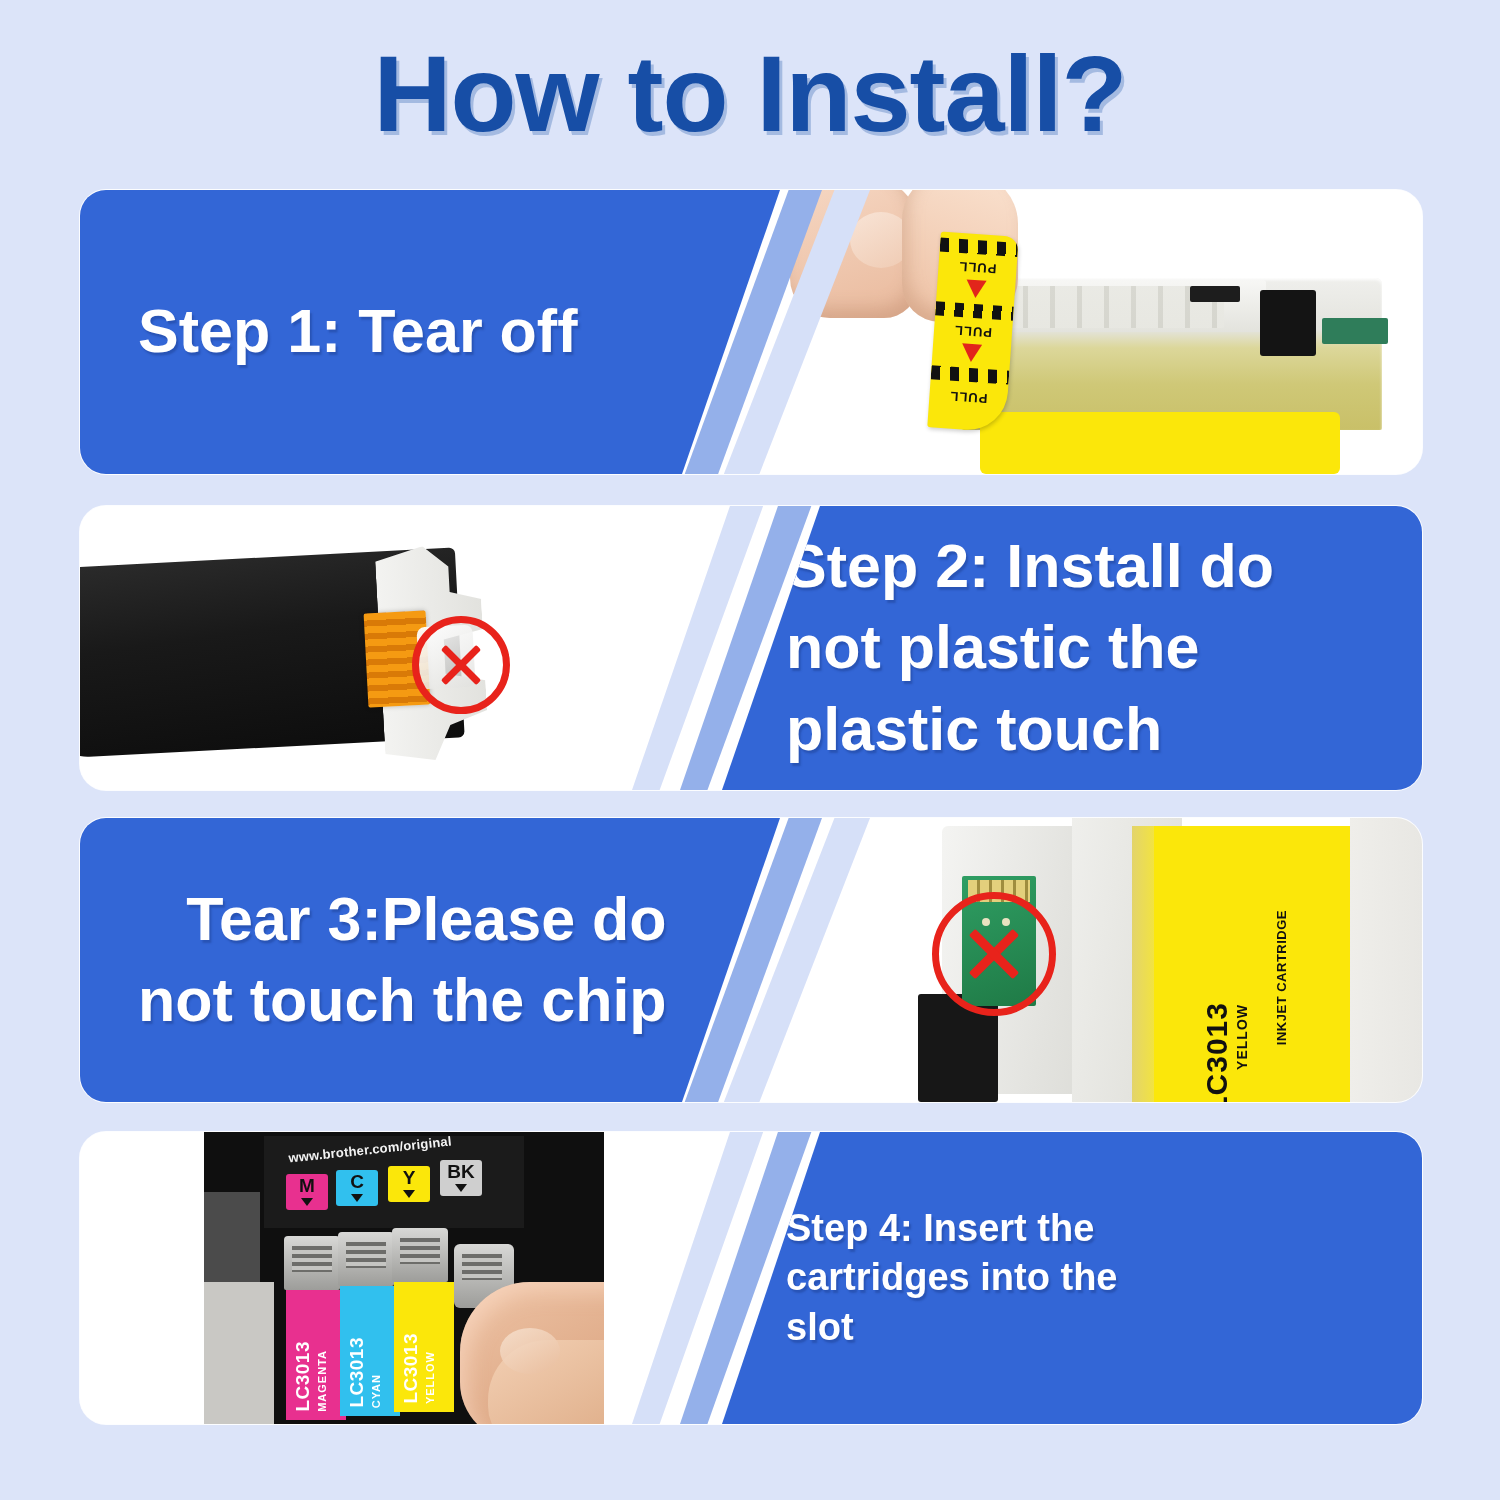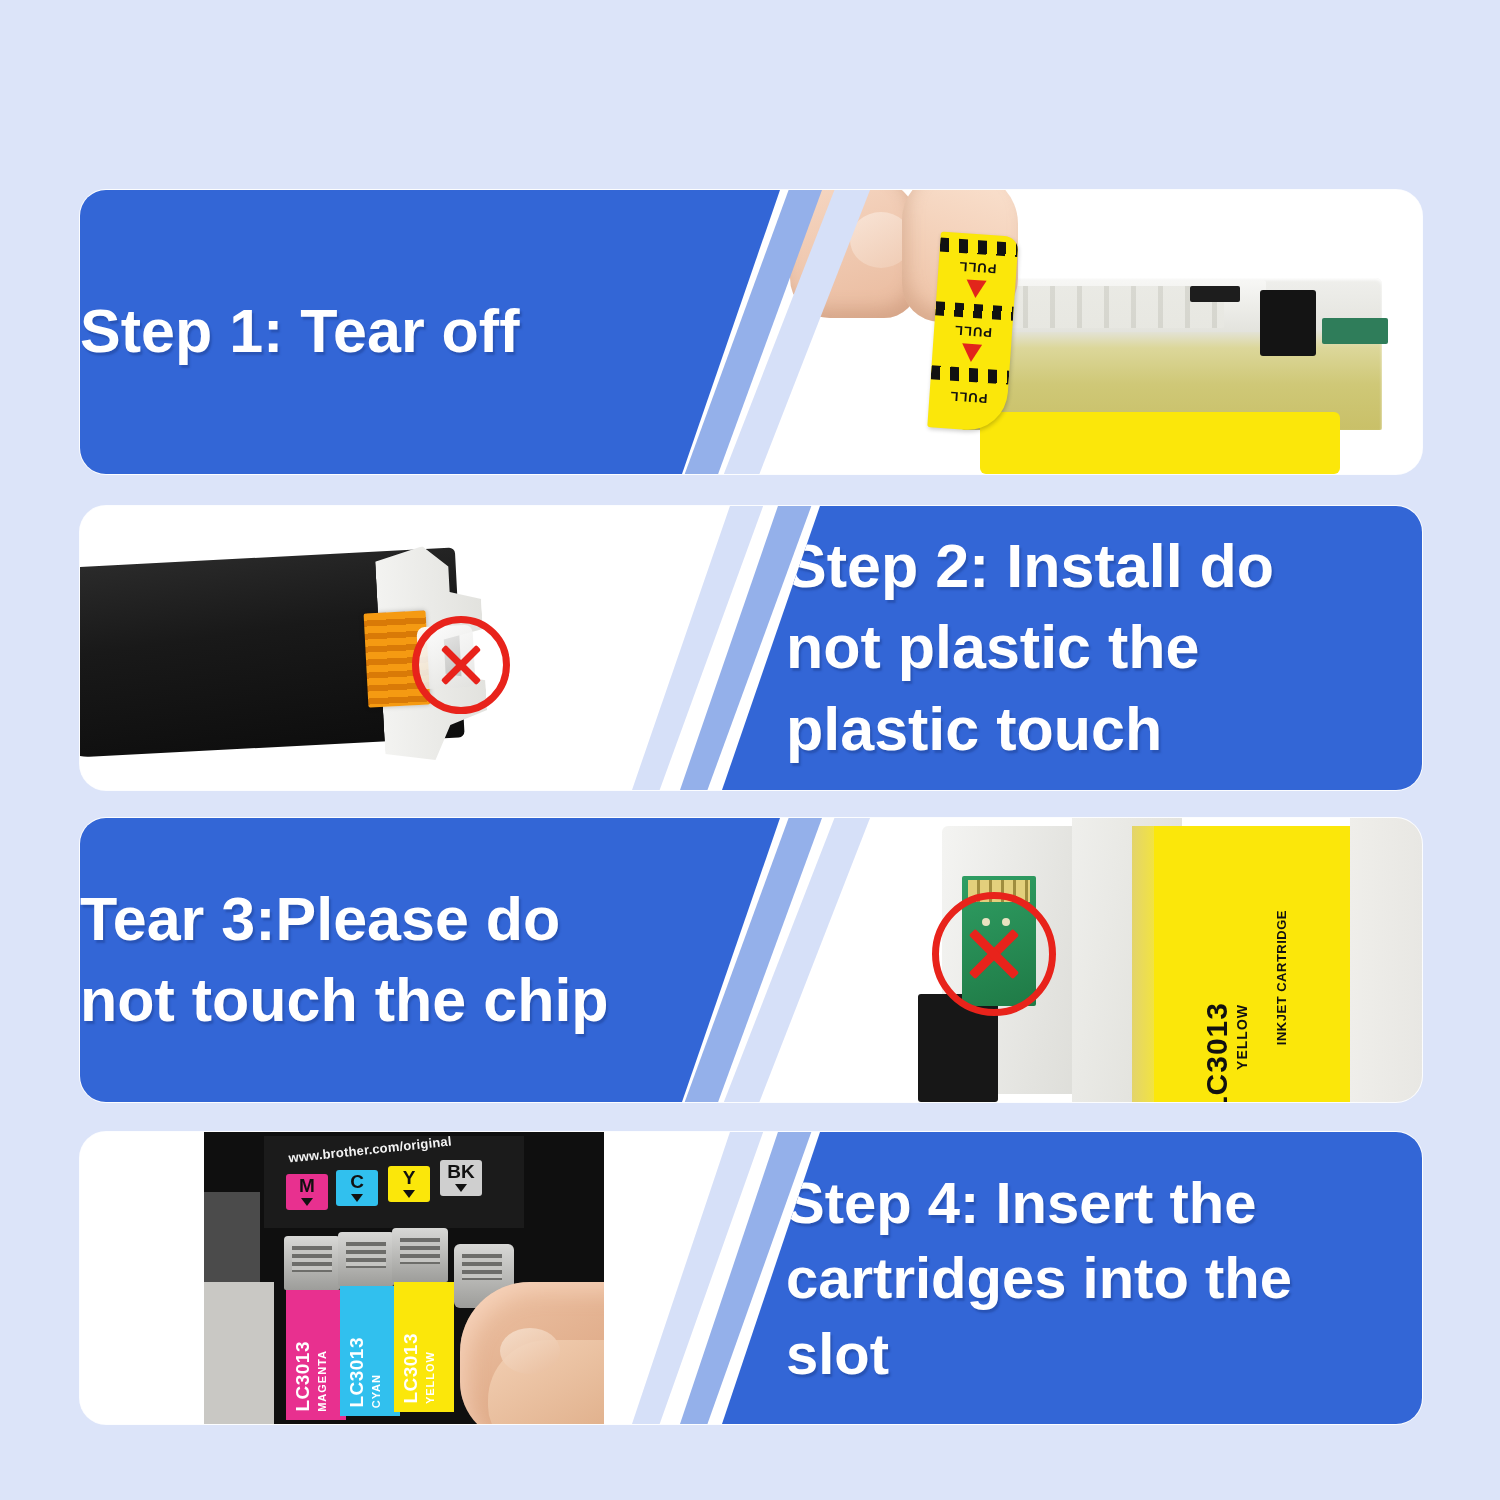--- a/index.html
+++ b/index.html
@@ -43,21 +43,21 @@
     display:flex;align-items:center;
     box-sizing:border-box;
     z-index:3;
   }
   .stripeA,.stripeB{position:absolute;top:0;bottom:0;z-index:2;}
 
   
   .lp .bluepanel{
     left:0;width:700px;
     clip-path:polygon(0 0, 100% 0, 86% 100%, 0 100%);
-    padding-right:40px;
+    padding-left:58px;padding-right:40px;text-align:right;
   }
   .lp .stripeA{
     left:0;width:742px;
     clip-path:polygon(95.5% 0, 100% 0, 86% 100%, 81.5% 100%);
     background:#94b0ea;
   }
   .lp .stripeB{
     left:0;width:790px;
     clip-path:polygon(95.5% 0, 100% 0, 86% 100%, 81.5% 100%);
     background:#d6e0f8;
@@ -79,21 +79,21 @@
     clip-path:polygon(12.4% 0, 16.6% 0, 3.5% 100%, 0 100%);
     background:#d6e0f8;
   }
 
   .steptext{
     position:relative;z-index:4;
     color:#ffffff;font-weight:bold;
     font-size:61px;line-height:1.33;
     text-shadow:2px 3px 2px rgba(20,50,120,0.35);
   }
-  .r4 .steptext{font-size:58px;line-height:1.30;}
+  .r4 .steptext{font-size:38px;line-height:1.30;}
 
   
   .photo{position:absolute;top:0;bottom:0;background:#fff;z-index:1;overflow:hidden;}
   .lp .photo{right:0;width:660px;}
   .rp .photo{left:0;width:660px;}
 
   
   .p1-cart{
     position:absolute;left:200px;top:88px;width:420px;height:152px;
     background:linear-gradient(180deg,#efefec 0%,#e4e4de 34%,#dcd79a 46%,#cfc877 70%,#c9c068 100%);
@@ -222,20 +222,21 @@
   .p4-finger2{position:absolute;left:284px;top:208px;width:150px;height:110px;
     background:linear-gradient(150deg,#f3d0b4,#dca983);border-radius:60px 16px 16px 44px;}
   .p4-nail{position:absolute;left:296px;top:196px;width:60px;height:46px;
     background:linear-gradient(150deg,#f7e2d0,#e9bd9d);border-radius:50%;opacity:.85;}
 </style>
 </head>
 <body>
 
 <div class="page">
 
+  <div class="title">How to Install?</div>
 
   <div class="row r1 lp">
 
     <div class="photo">
       <div class="p1-cart"></div>
       <div class="p1-top"></div>
       <div class="p1-ribs"></div>
       <div class="p1-blk1"></div>
       <div class="p1-blk2"></div>
       <div class="p1-chip">

